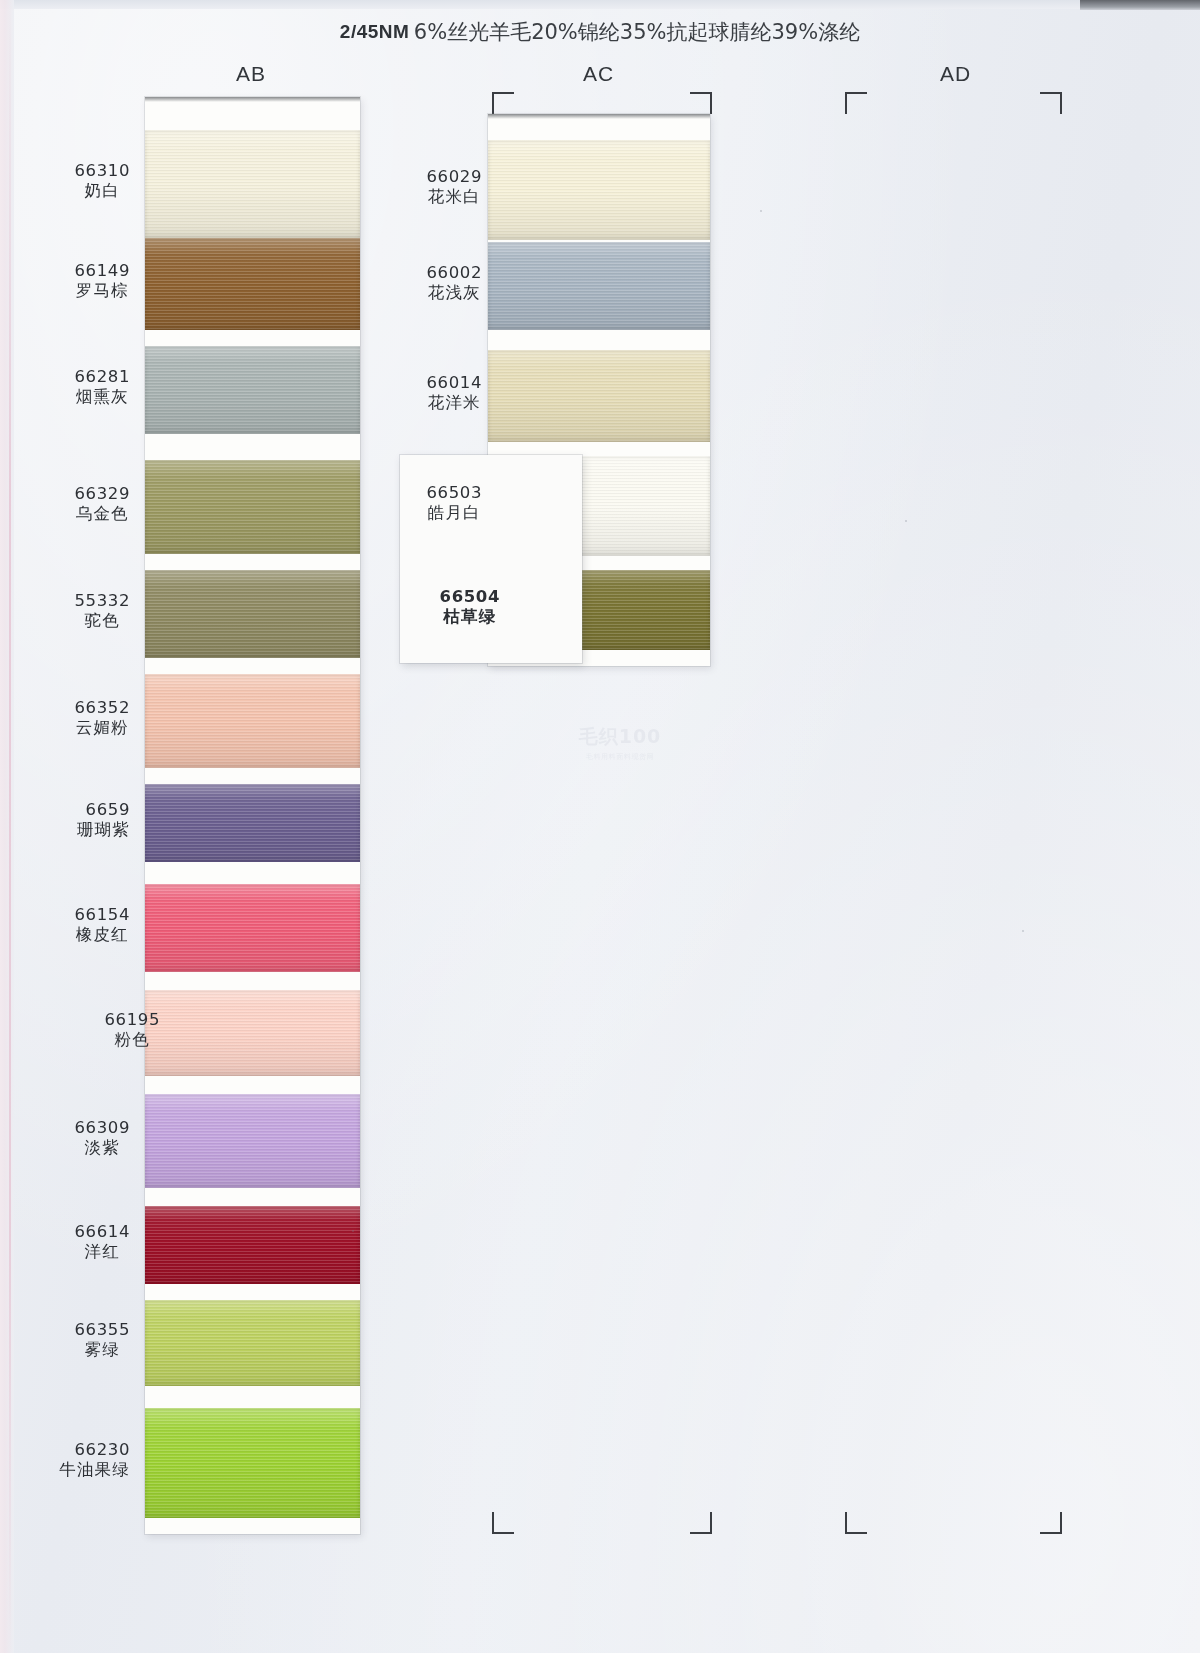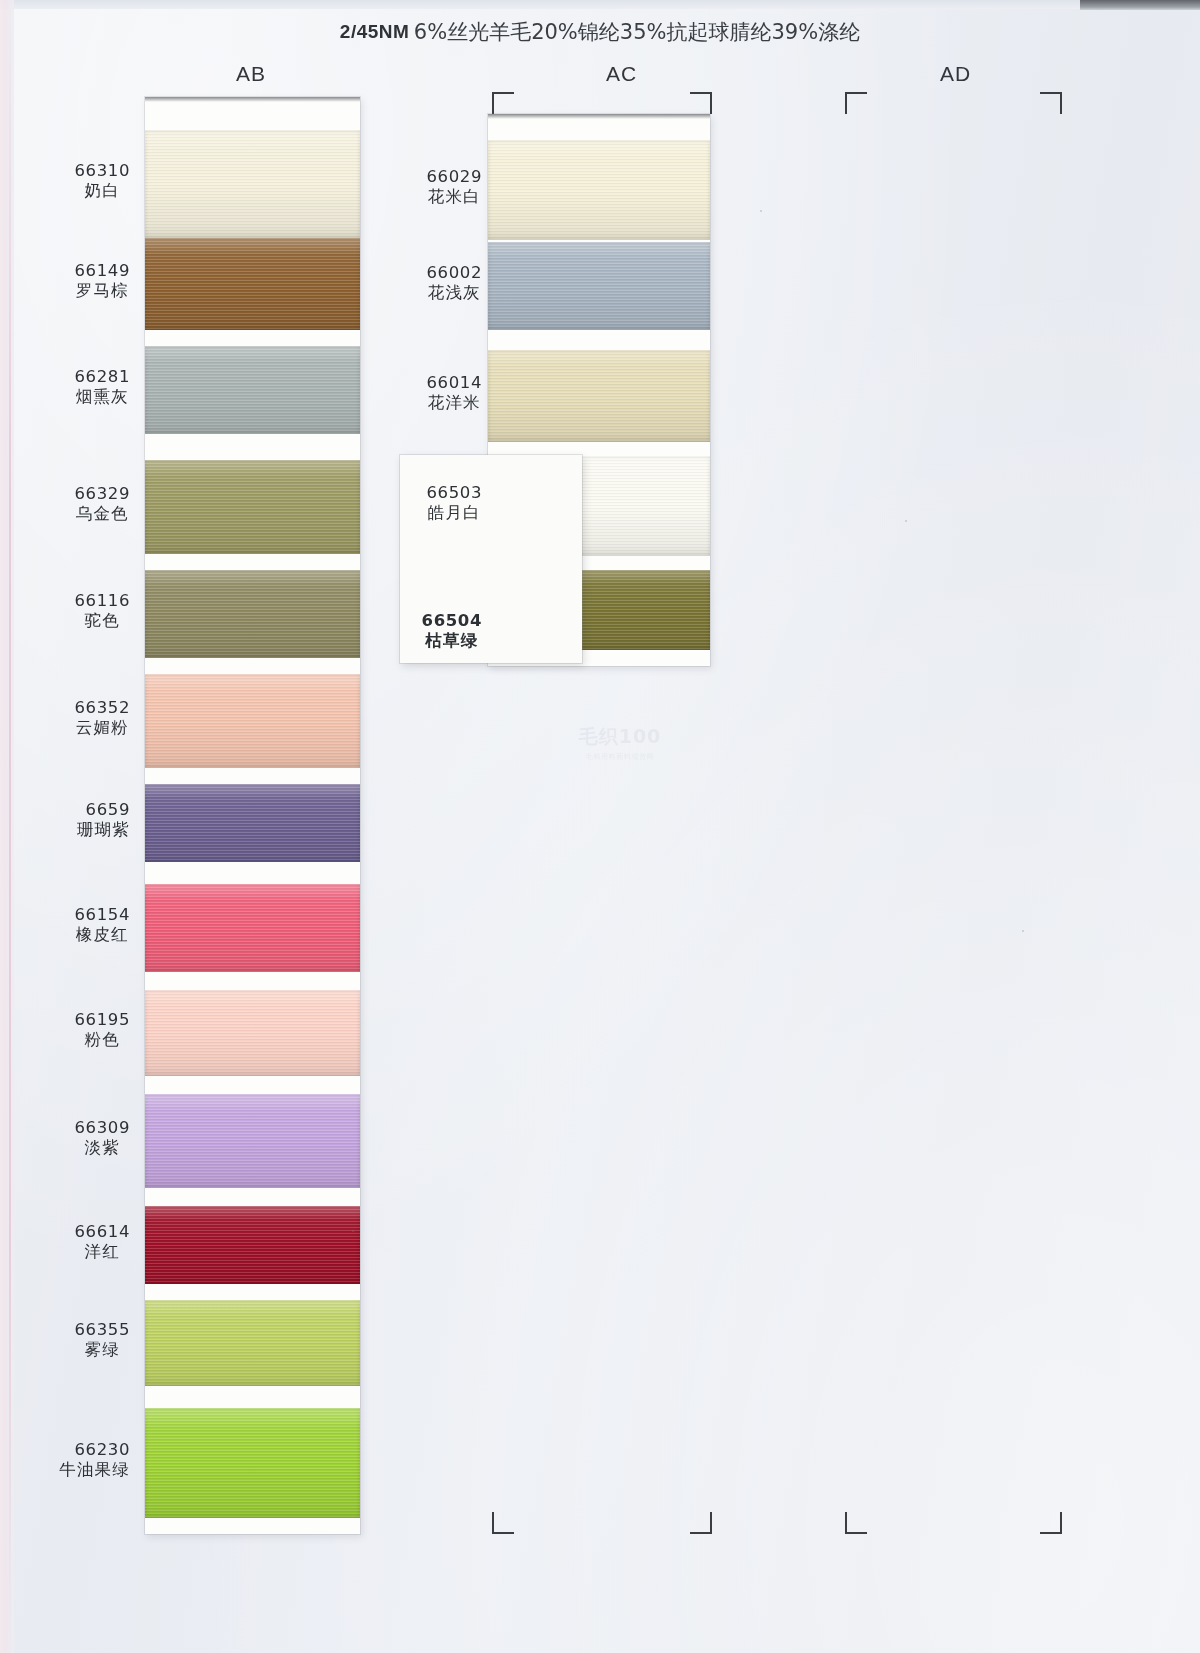--- a/index.html
+++ b/index.html
@@ -133,21 +133,21 @@
 <div class="corner-dark"></div>
 <div class="edge-left"></div>
 <div class="edge-left-line"></div>
 
 <div class="title">
   <span class="code">2/45NM</span>
   <span class="comp">6%丝光羊毛20%锦纶35%抗起球腈纶39%涤纶</span>
 </div>
 
 <div class="colhead" style="left:236px;top:62px;">AB</div>
-<div class="colhead" style="left:583px;top:62px;margin-left:23px;">AC</div>
+<div class="colhead" style="left:583px;top:62px;">AC</div>
 <div class="colhead" style="left:940px;top:62px;">AD</div>
 
 <div class="crop tl" style="left:492px;top:92px;"></div>
 <div class="crop tr" style="left:690px;top:92px;"></div>
 <div class="crop tl" style="left:845px;top:92px;"></div>
 <div class="crop tr" style="left:1040px;top:92px;"></div>
 <div class="crop bl" style="left:492px;top:1512px;"></div>
 <div class="crop br" style="left:690px;top:1512px;"></div>
 <div class="crop bl" style="left:845px;top:1512px;"></div>
 <div class="crop br" style="left:1040px;top:1512px;"></div>
@@ -258,36 +258,36 @@
     </div>
     <div class="label" style="top: 367px; right: 1070px;">
       <span class="num">66281</span>
       <span class="name">烟熏灰</span>
     </div>
     <div class="label" style="top: 484px; right: 1070px;">
       <span class="num">66329</span>
       <span class="name">乌金色</span>
     </div>
     <div class="label" style="top: 591px; right: 1070px;">
-      <span class="num">66116</span>
+      <span class="num">55332</span>
       <span class="name">驼色</span>
     </div>
     <div class="label" style="top: 698px; right: 1070px;">
       <span class="num">66352</span>
       <span class="name">云媚粉</span>
     </div>
     <div class="label" style="top: 800px; right: 1070px;">
       <span class="num">6659</span>
       <span class="name">珊瑚紫</span>
     </div>
     <div class="label" style="top: 905px; right: 1070px;">
       <span class="num">66154</span>
       <span class="name">橡皮红</span>
     </div>
-    <div class="label" style="top: 1010px; right: 1070px;">
+    <div class="label" style="top: 1010px; right: 1040px;">
       <span class="num">66195</span>
       <span class="name">粉色</span>
     </div>
     <div class="label" style="top: 1118px; right: 1070px;">
       <span class="num">66309</span>
       <span class="name">淡紫</span>
     </div>
     <div class="label" style="top: 1222px; right: 1070px;">
       <span class="num">66614</span>
       <span class="name">洋红</span>
@@ -309,17 +309,17 @@
       <span class="name">花浅灰</span>
     </div>
     <div class="label" style="top: 373px; right: 718px;">
       <span class="num">66014</span>
       <span class="name">花洋米</span>
     </div>
     <div class="label" style="top: 483px; right: 718px;">
       <span class="num">66503</span>
       <span class="name">皓月白</span>
     </div>
-    <div class="label bold" style="top: 587px; right: 718px; margin-top: 24px;">
+    <div class="label bold" style="top: 587px; right: 700px;">
       <span class="num">66504</span>
       <span class="name">枯草绿</span>
     </div>
   </div>
 
 </body></html>

